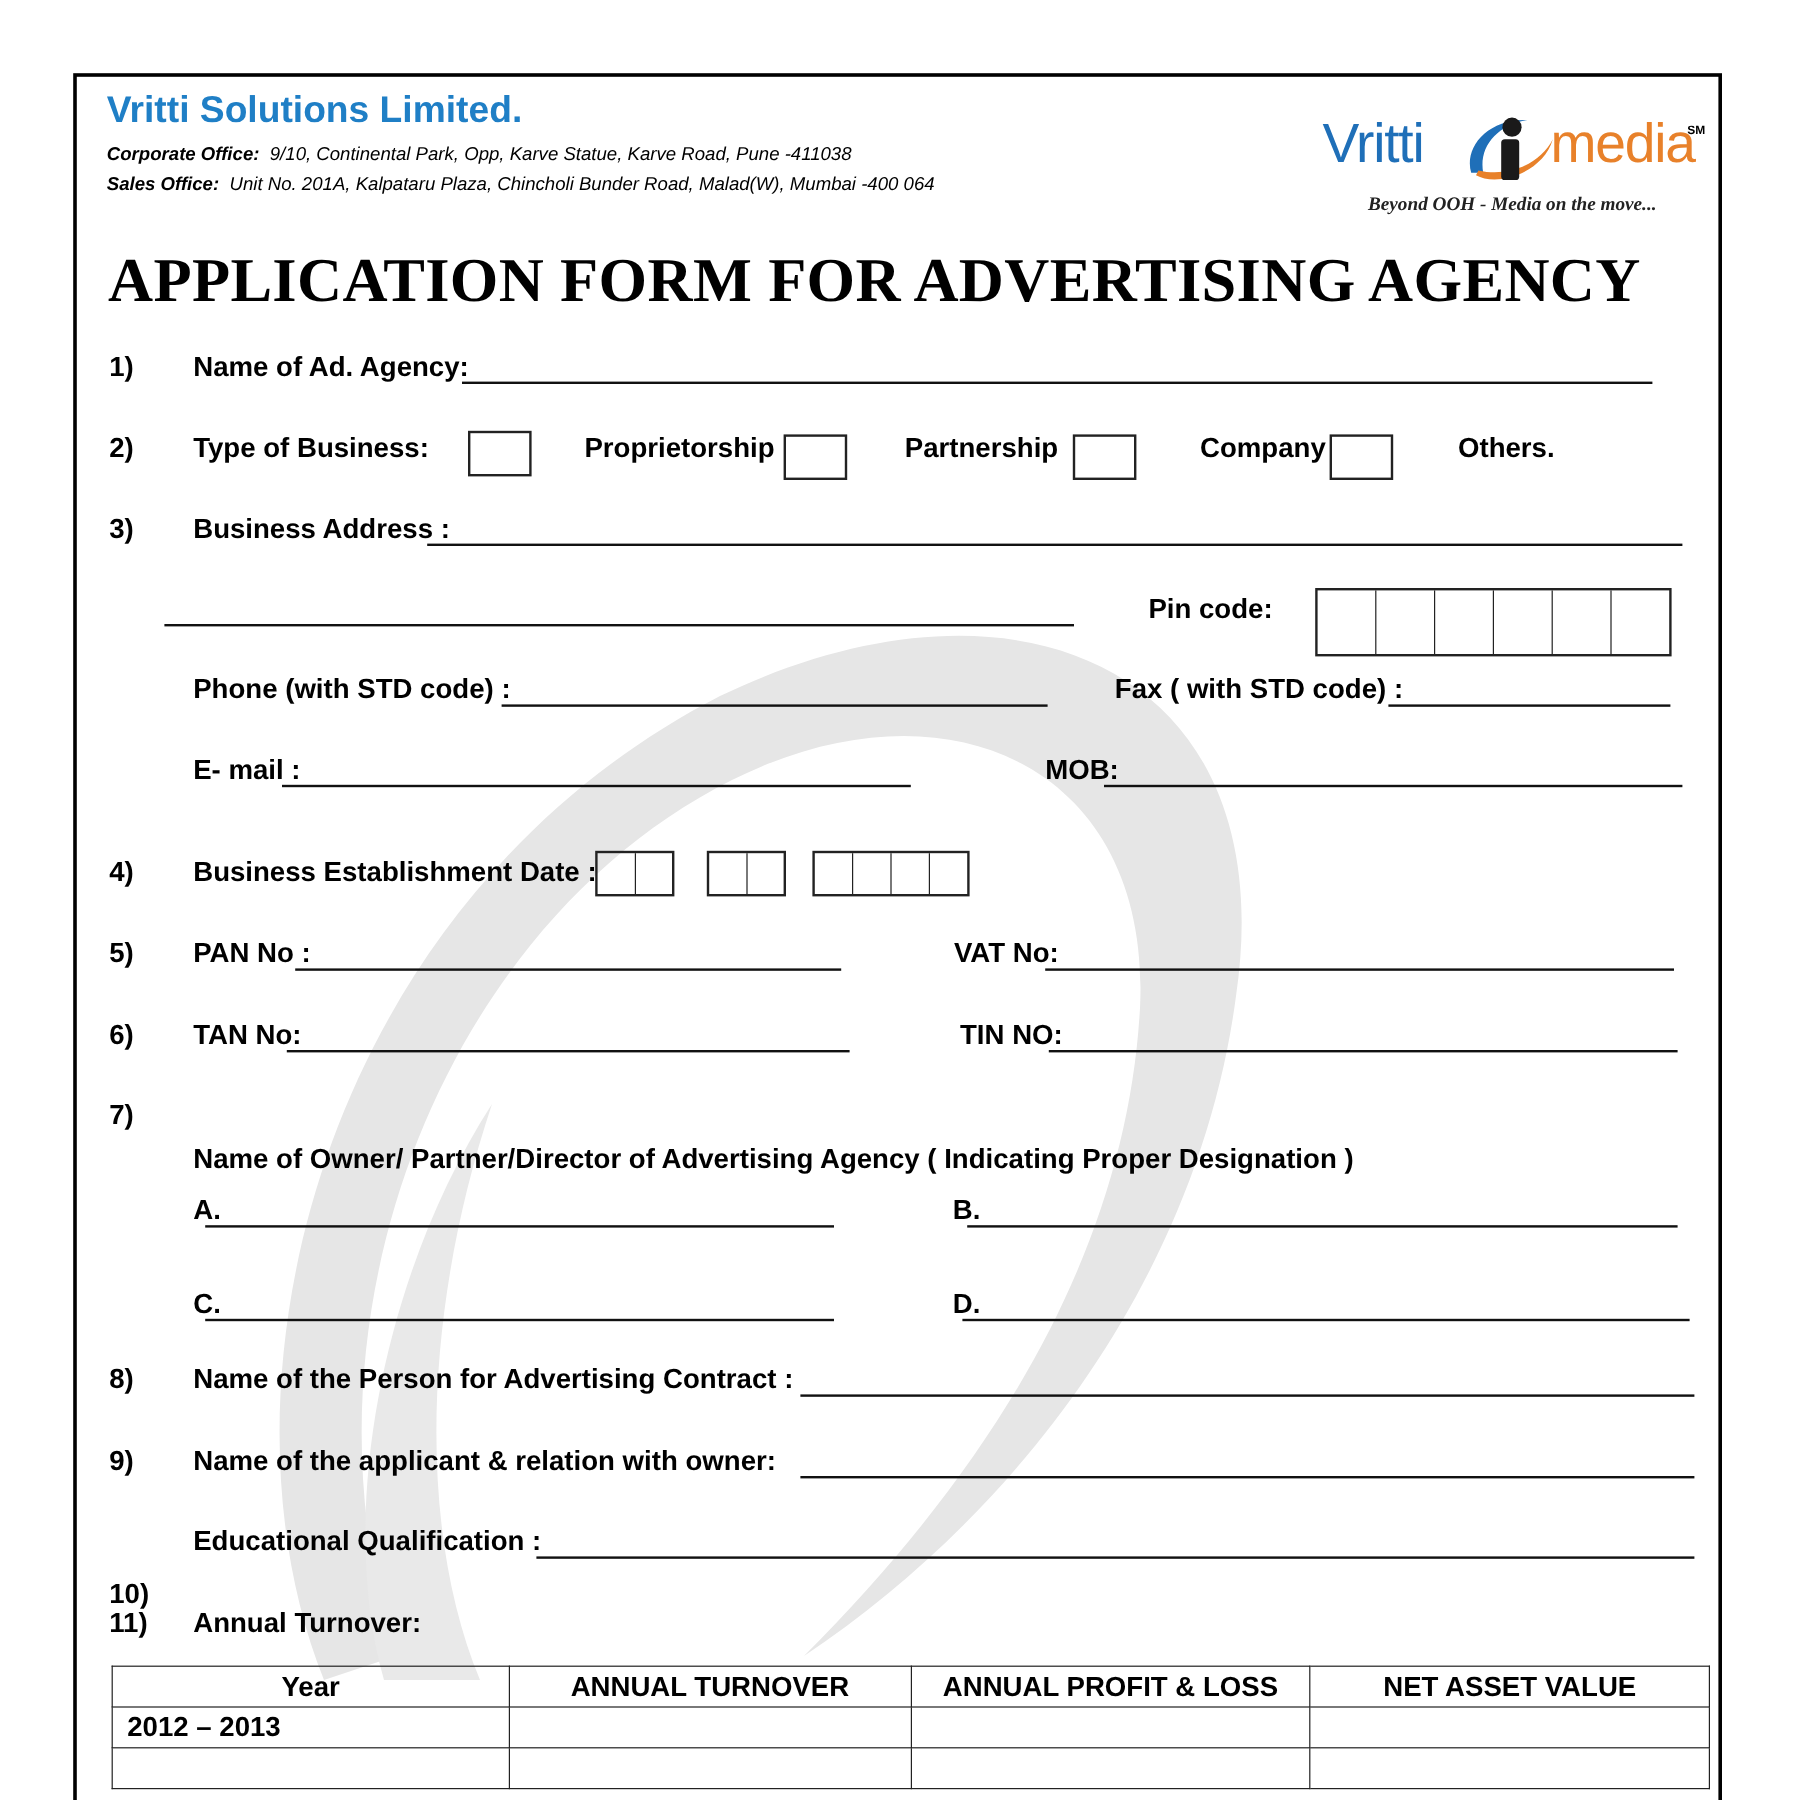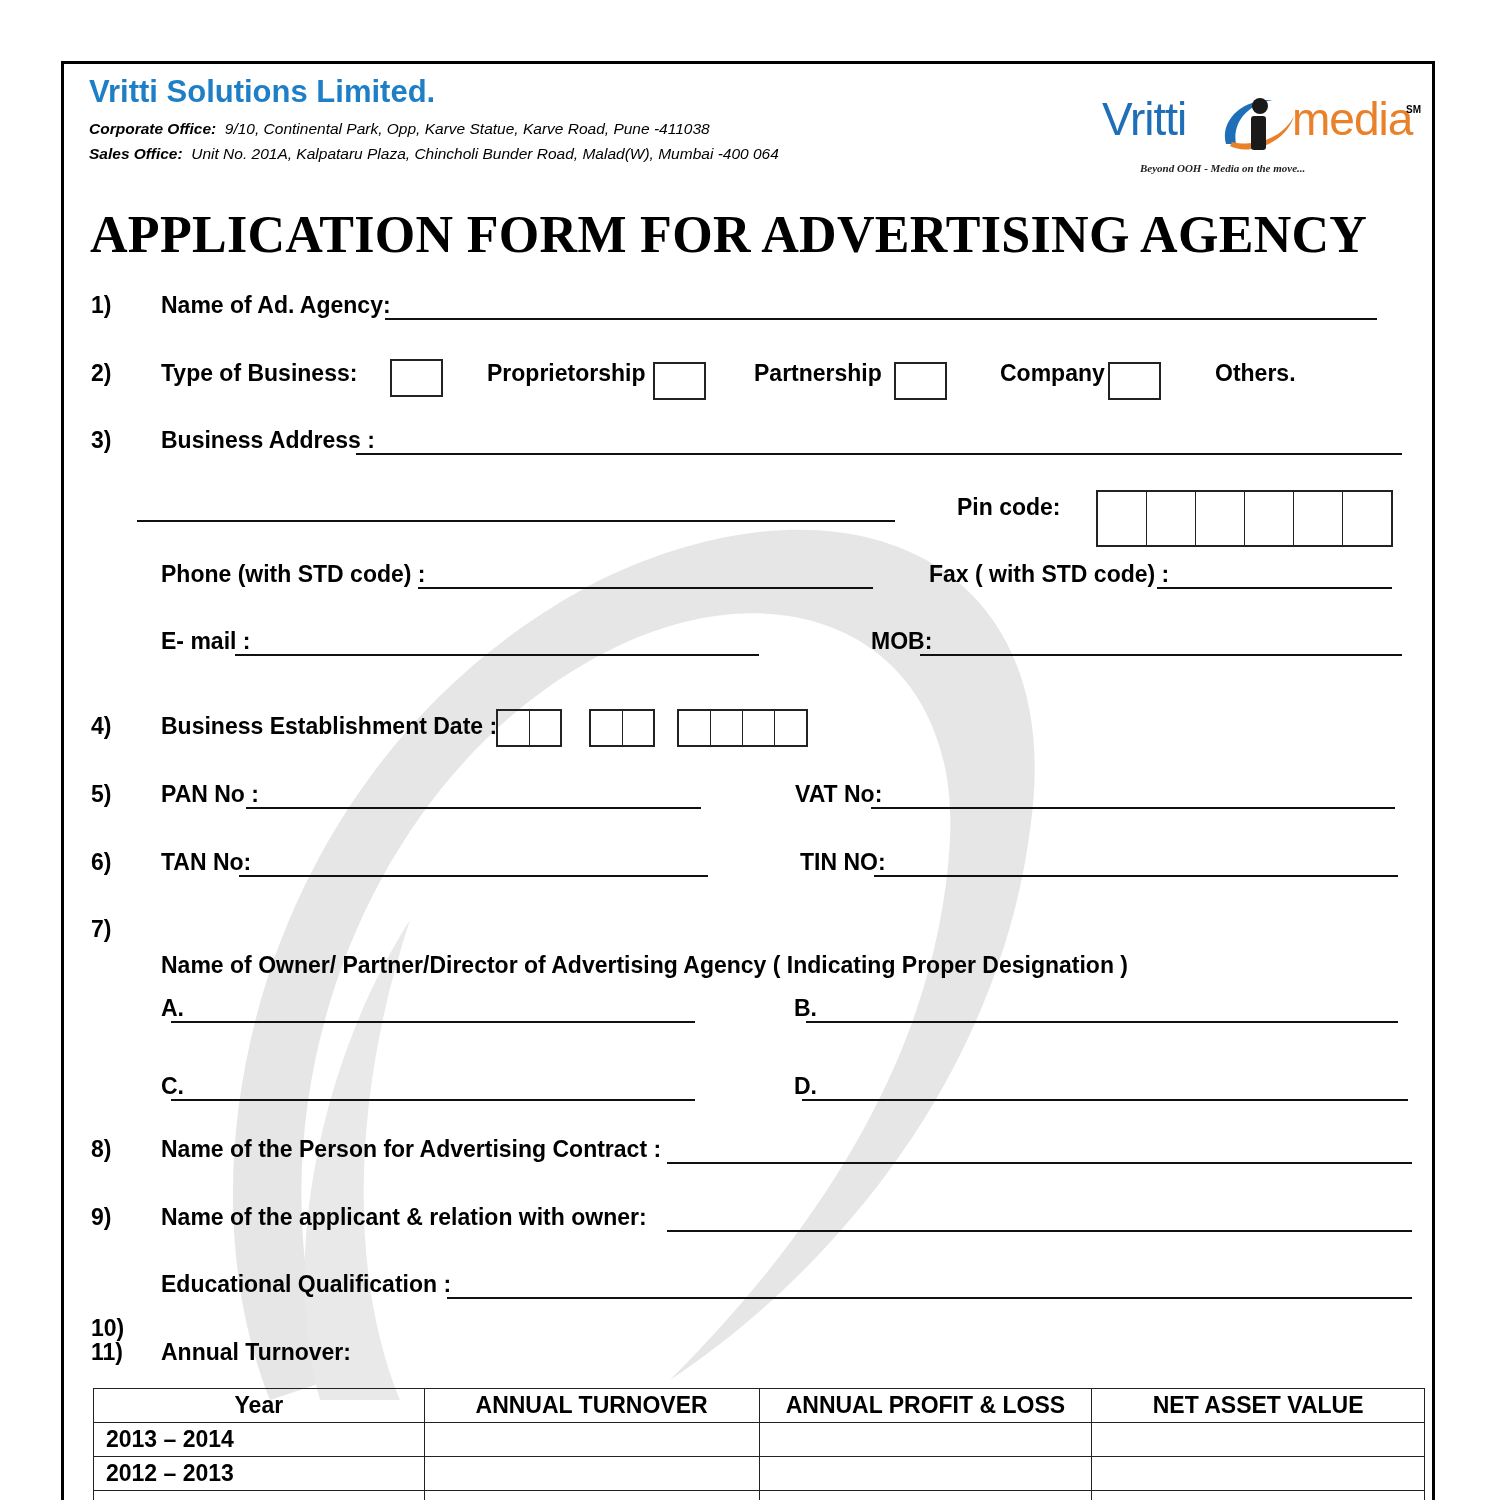--- a/index.html
+++ b/index.html
@@ -7,21 +7,21 @@
          font-family:"Liberation Sans", "DejaVu Sans", sans-serif; color:#000; }
   .page-border { position:absolute; left:61px; top:61px; width:1374px; height:1460px;
                  border:3px solid #000; box-sizing:border-box; }
   .watermark { position:absolute; left:150px; top:500px; width:1020px; height:1100px; pointer-events:none; }
   .abs { position:absolute; white-space:nowrap; }
   .company { left:89px; top:74px; font-size:31px; font-weight:bold; color:#1f7fc6; }
   .office { left:89px; font-size:15.5px; font-style:italic; }
   .office b { font-weight:bold; }
   .logo { left:1100px; top:76px; width:330px; height:96px;margin-top:16px; }
   .logo-word { position:absolute; top:0; font-size:46px; letter-spacing:-1px; font-family:"Liberation Sans Narrow","Liberation Sans",sans-serif; }
-  .tagline { position:absolute; left:40px; top:70px; font-family:"Liberation Serif", serif; font-style:italic; font-weight:bold; font-size:11px; color:#222; }
+  .tagline { position:absolute; left:40px; top:70px; font-family:"Liberation Serif", serif; font-style:italic; font-weight:bold; font-size:16px; color:#222; }
   .sm { position:absolute; left:306px; top:12px; font-size:10px; font-weight:bold; }
   .title { left:90px; top:205px; font-family:"Liberation Serif", serif; font-weight:bold; font-size:52px; letter-spacing:0.3px; }
   .lbl { font-size:23px; font-weight:bold;margin-left:24px; }
   .num { font-size:23px; font-weight:bold; left:91px; }
   .line { position:absolute; border-bottom:2px solid #111; height:0; }
   .cbox { position:absolute; border:2px solid #222; box-sizing:border-box; background:transparent; }
   .boxgrp { position:absolute; display:flex; border:2px solid #222; box-sizing:border-box; }
   .boxgrp span { flex:1; border-right:1.5px solid #222; }
   .boxgrp span:last-child { border-right:none; }
   table.turn { position:absolute; left:93px; top:1388px; width:1332px; border-collapse:collapse; }
@@ -165,26 +165,20 @@
       <col style="width:333px">
     </colgroup>
   <tbody>
       <tr>
     <th>Year</th>
     <th>ANNUAL TURNOVER</th>
     <th>ANNUAL PROFIT &amp; LOSS</th>
     <th>NET ASSET VALUE</th>
   </tr>
   <tr>
-    <td class="yr">2013 – 2014</td>
-    <td></td>
-    <td></td>
-    <td></td>
-  </tr>
-  <tr>
     <td class="yr">2012 – 2013</td>
     <td></td>
     <td></td>
     <td></td>
   </tr>
   <tr>
     <td class="yr"></td>
         <td></td>
         <td></td>
         <td></td>

